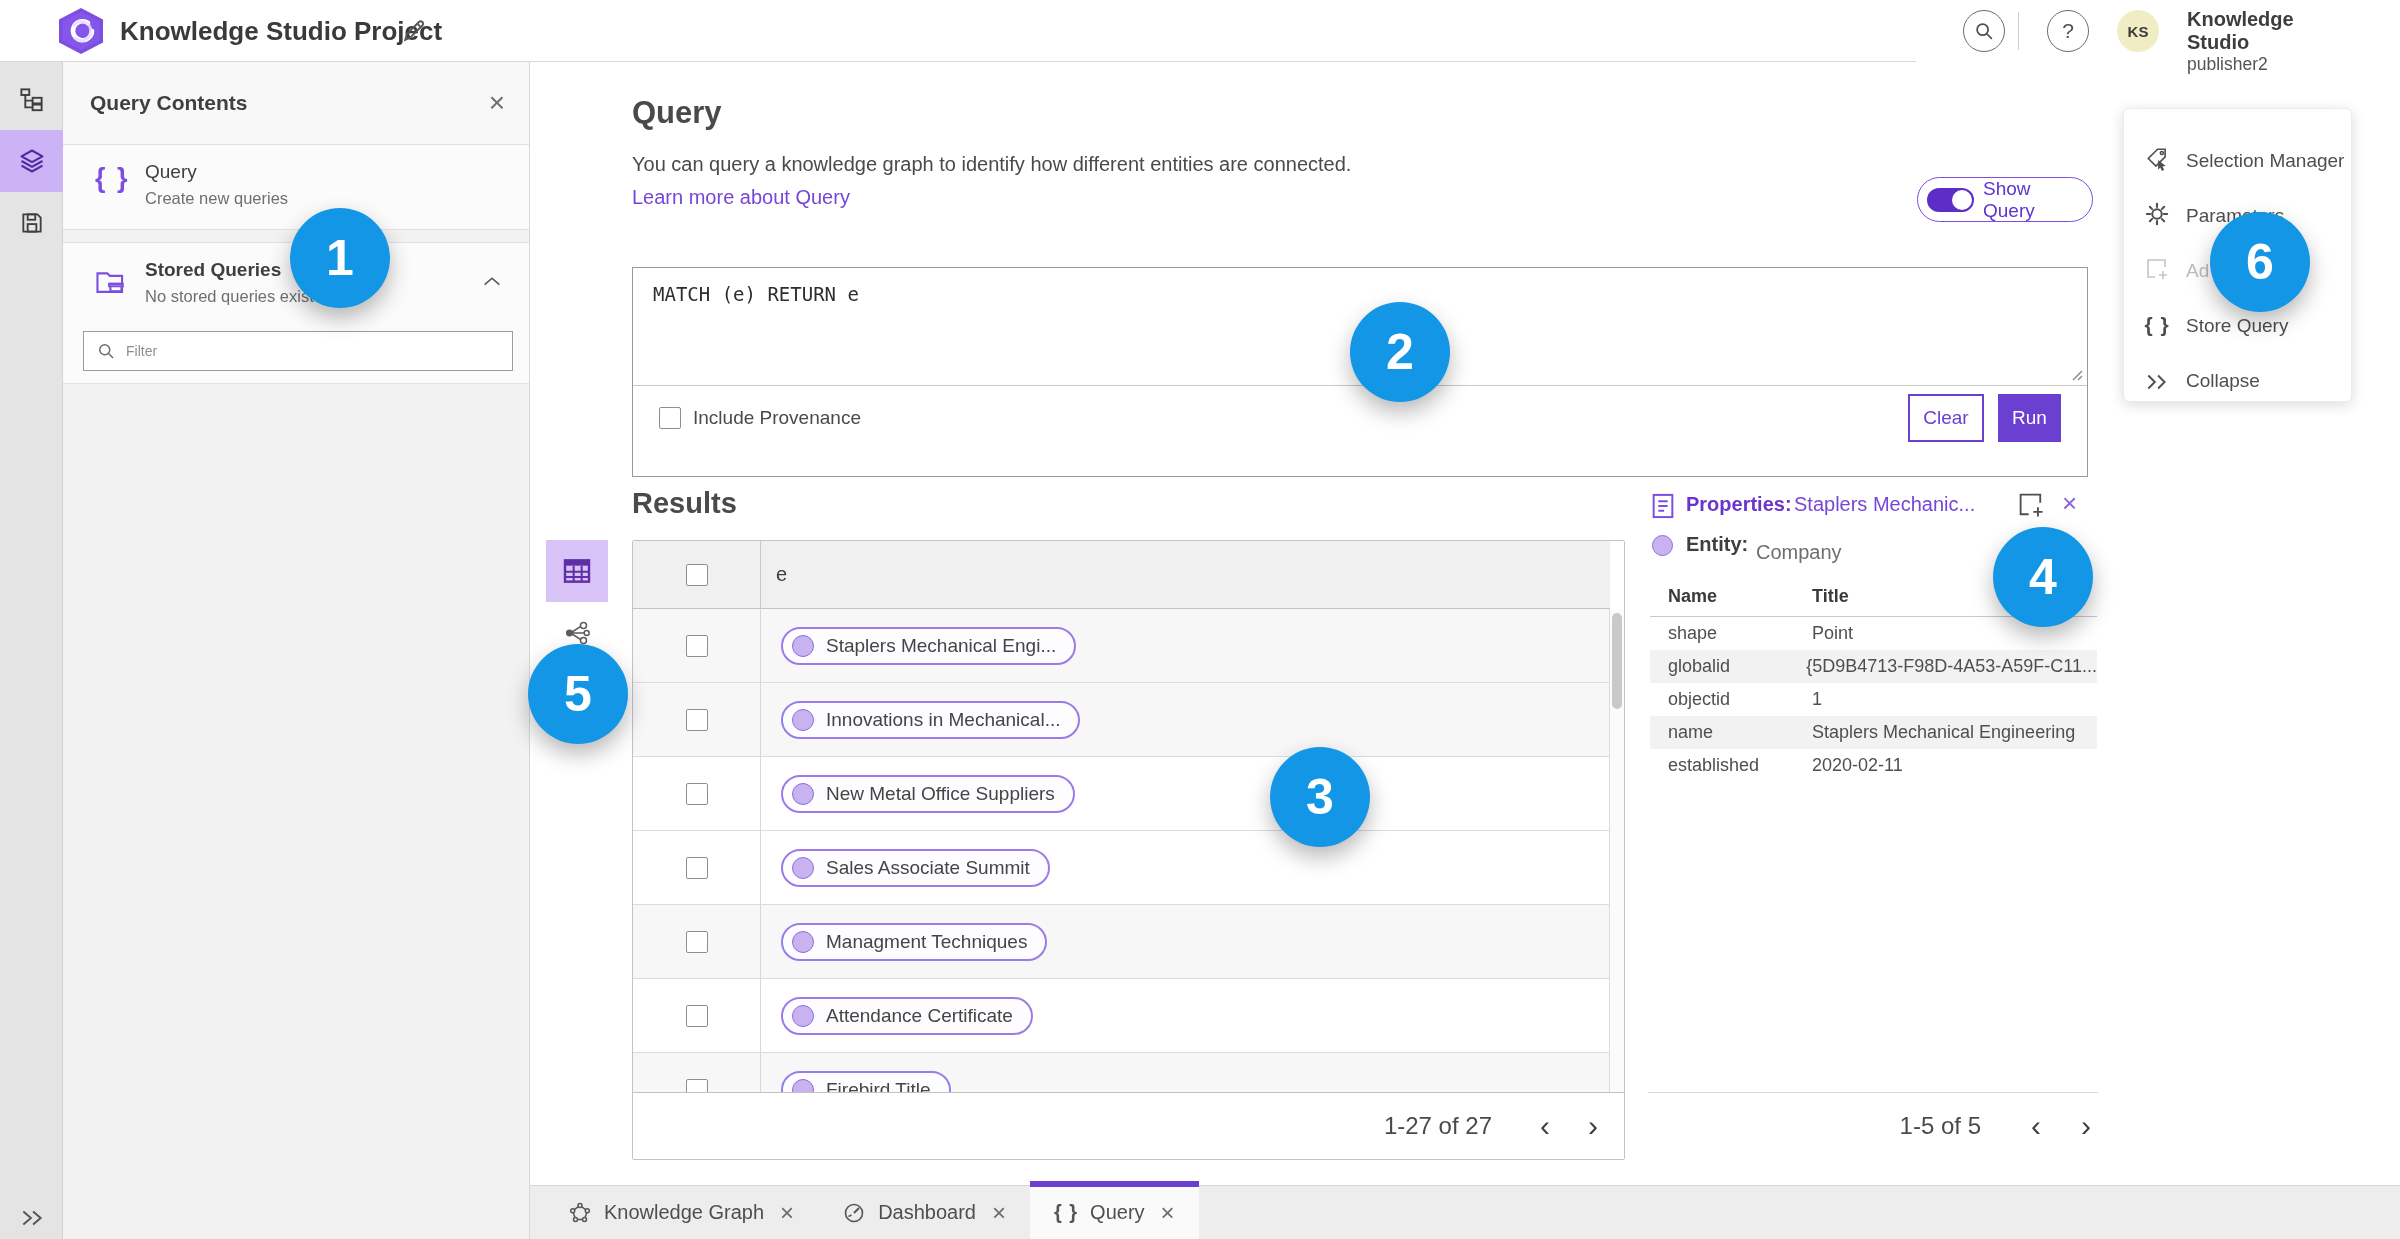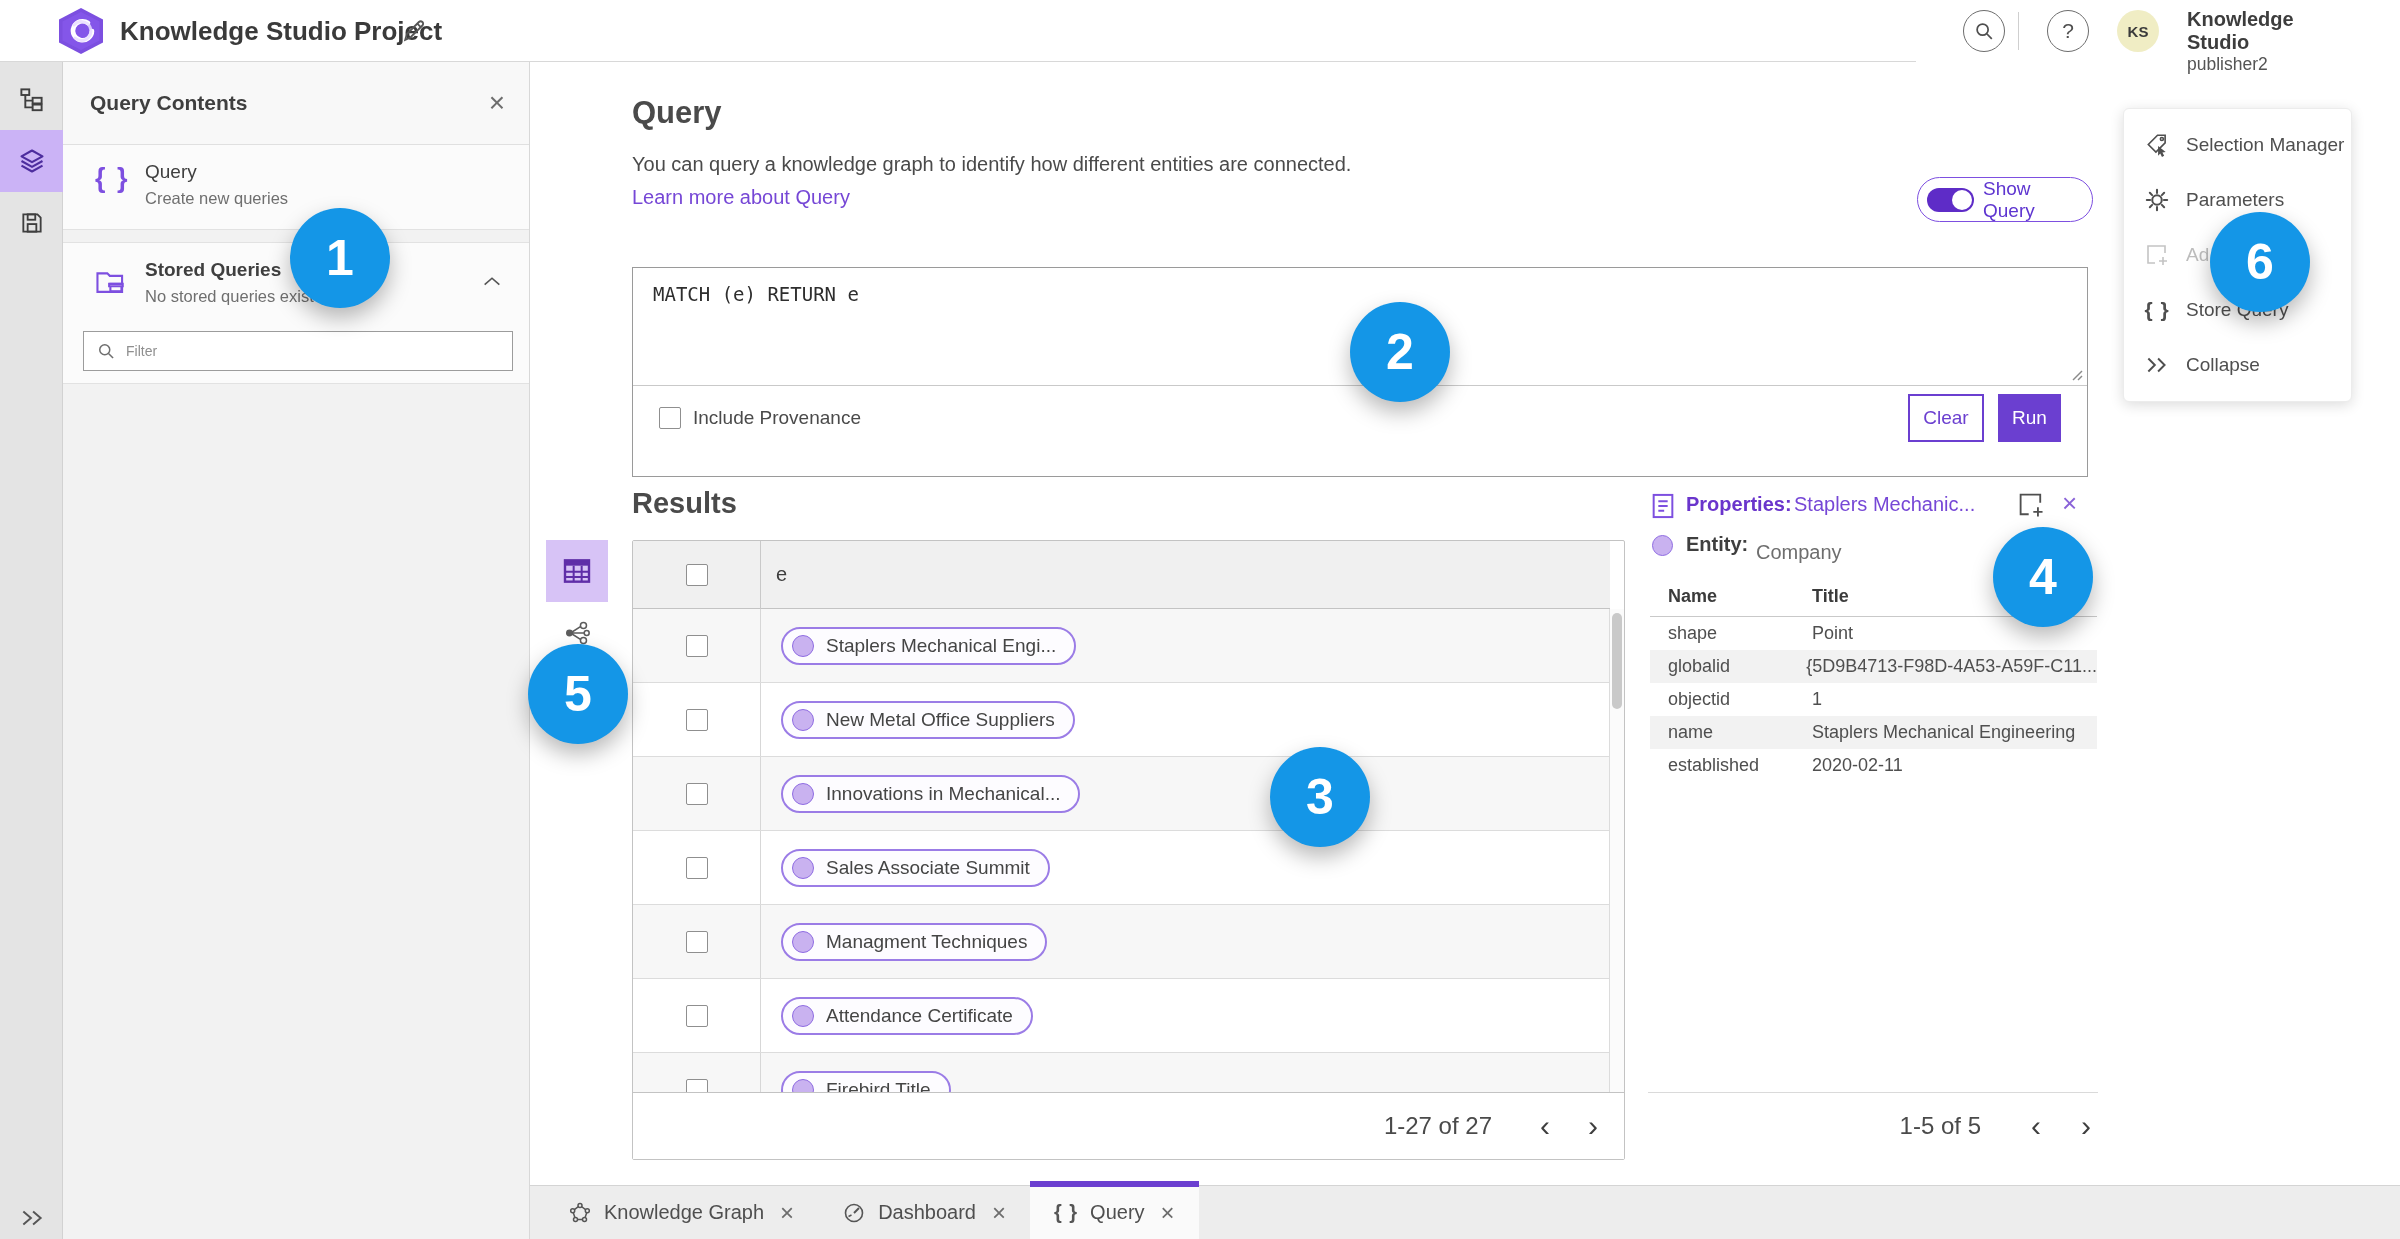--- a/index.html
+++ b/index.html
@@ -134,21 +134,21 @@
   .prow span { font-size:18px; color:#4f4f4f; white-space:nowrap; }
   .props-divider { position:absolute; left:1648px; top:1092px; width:450px; height:1px; background:#dadada; }
   .props-pg { position:absolute; left:1650px; top:1103px; width:447px; height:46px;
               display:flex; align-items:center; justify-content:flex-end; }
   .props-pg .pg-btn.prev { margin-left:44px; } .props-pg .pg-btn.next { margin-left:28px; }
 
   
   .menu-card { position:absolute; left:2123px; top:108px; width:229px; height:294px; background:#fff;
                border-radius:6px; border:1px solid #ececec; box-shadow:0 3px 14px rgba(0,0,0,.14);
                padding:8px 0; display:flex; flex-direction:column; justify-content:space-around; z-index:25; }
-  .menu-item { display:flex; align-items:center; height:54px; padding:0 0 0 20px; cursor:pointer; }
+  .menu-item { display:flex; align-items:flex-end; height:54px; padding:0 0 0 20px; cursor:pointer; }
   .menu-item .mi-label { font-size:19px; color:#4f4f4f; margin-left:16px; }
   .menu-item.disabled { cursor:default; }
   .menu-item.disabled .mi-label { color:#bdbdbd; }
 
   
   .tabbar { position:absolute; left:530px; top:1185px; width:1870px; height:54px; background:#ededed;
             border-top:1px solid #d4d4d4; display:flex; align-items:stretch; padding-left:14px; }
   .tab { position:relative; display:flex; align-items:center; padding:0 24px; cursor:pointer; }
   .tab-label { font-size:20px; color:#4f4f4f; margin-left:12px; }
   .tab-x { font-size:24px; color:#6d6d6d; margin-left:16px; line-height:1; }
@@ -329,36 +329,36 @@
     <div class="rc-rows">
       <div class="rrow odd">
         <div class="cbcol">
             <span class="checkbox"></span>
           </div>
         <div class="pill">
             <span class="pill-dot"></span>
             <span class="pill-label">Staplers Mechanical Engi...</span>
           </div>
       </div>
+      <div class="rrow odd">
+        <div class="cbcol">
+            <span class="checkbox"></span>
+          </div>
+        <div class="pill">
+            <span class="pill-dot"></span>
+            <span class="pill-label">Innovations in Mechanical...</span>
+          </div>
+      </div>
       <div class="rrow">
         <div class="cbcol">
             <span class="checkbox"></span>
           </div>
         <div class="pill">
             <span class="pill-dot"></span>
             <span class="pill-label">New Metal Office Suppliers</span>
-          </div>
-      </div>
-      <div class="rrow odd">
-        <div class="cbcol">
-            <span class="checkbox"></span>
-          </div>
-        <div class="pill">
-            <span class="pill-dot"></span>
-            <span class="pill-label">Innovations in Mechanical...</span>
           </div>
       </div>
       <div class="rrow">
         <div class="cbcol">
             <span class="checkbox"></span>
           </div>
         <div class="pill">
             <span class="pill-dot"></span>
             <span class="pill-label">Sales Associate Summit</span>
           </div>

